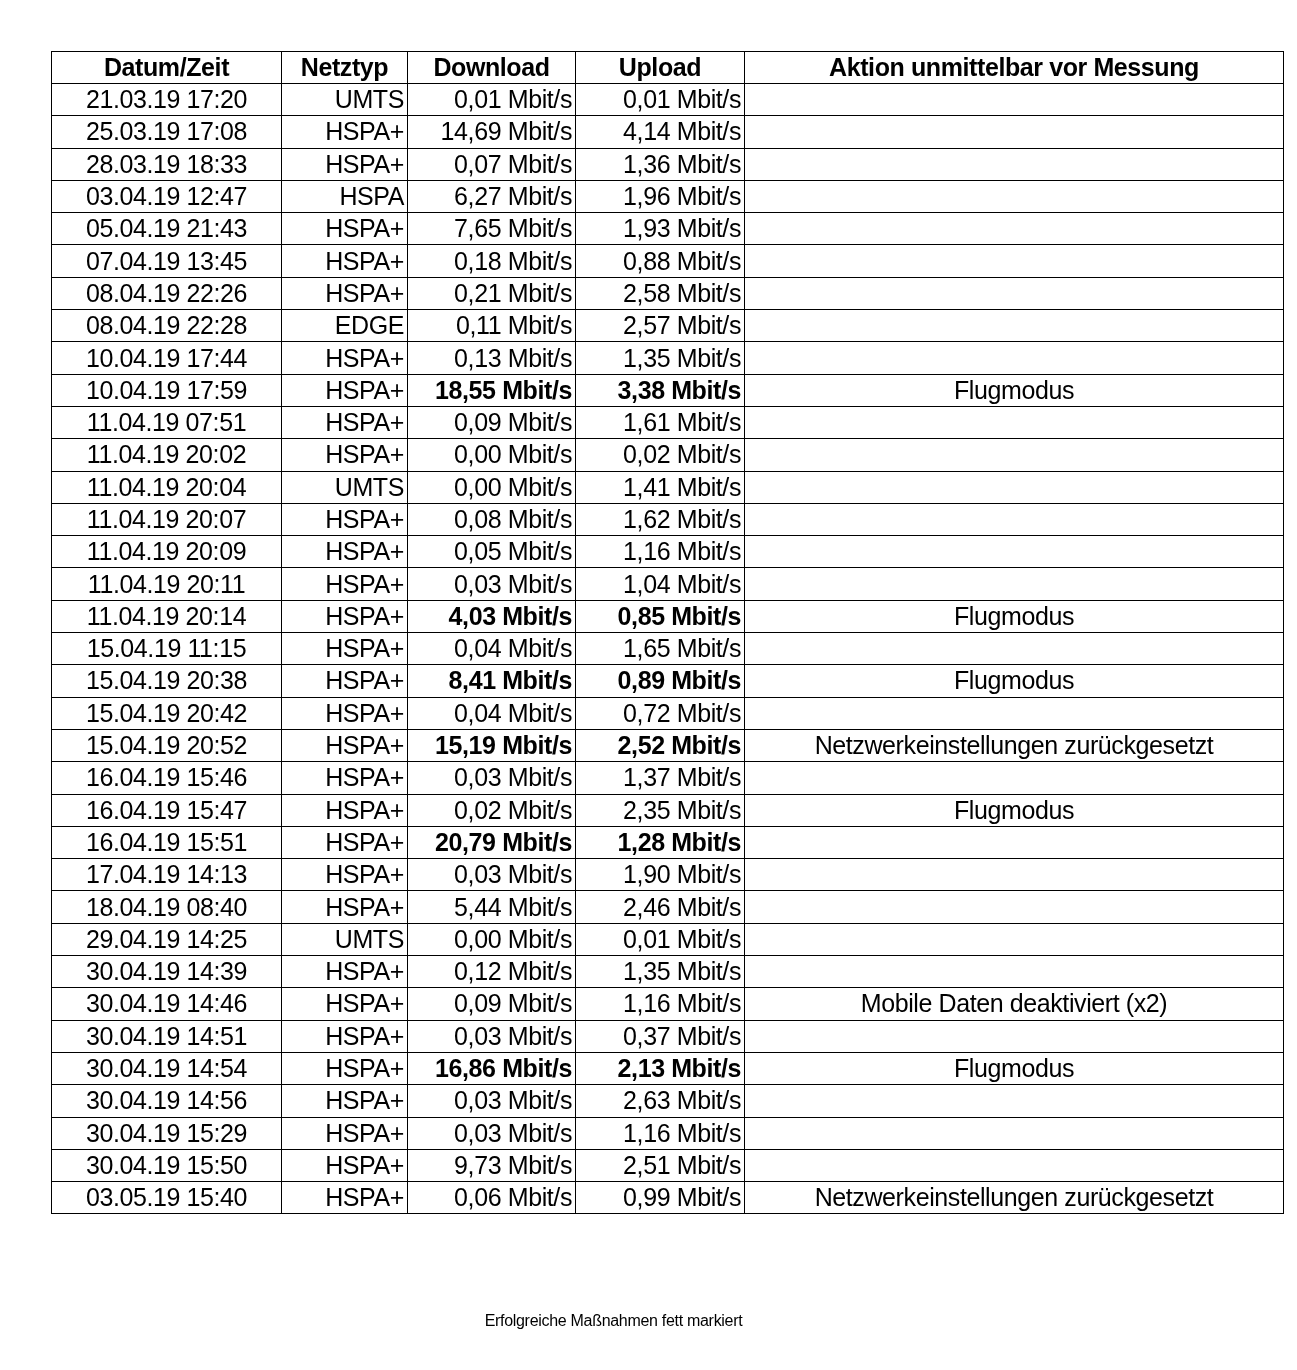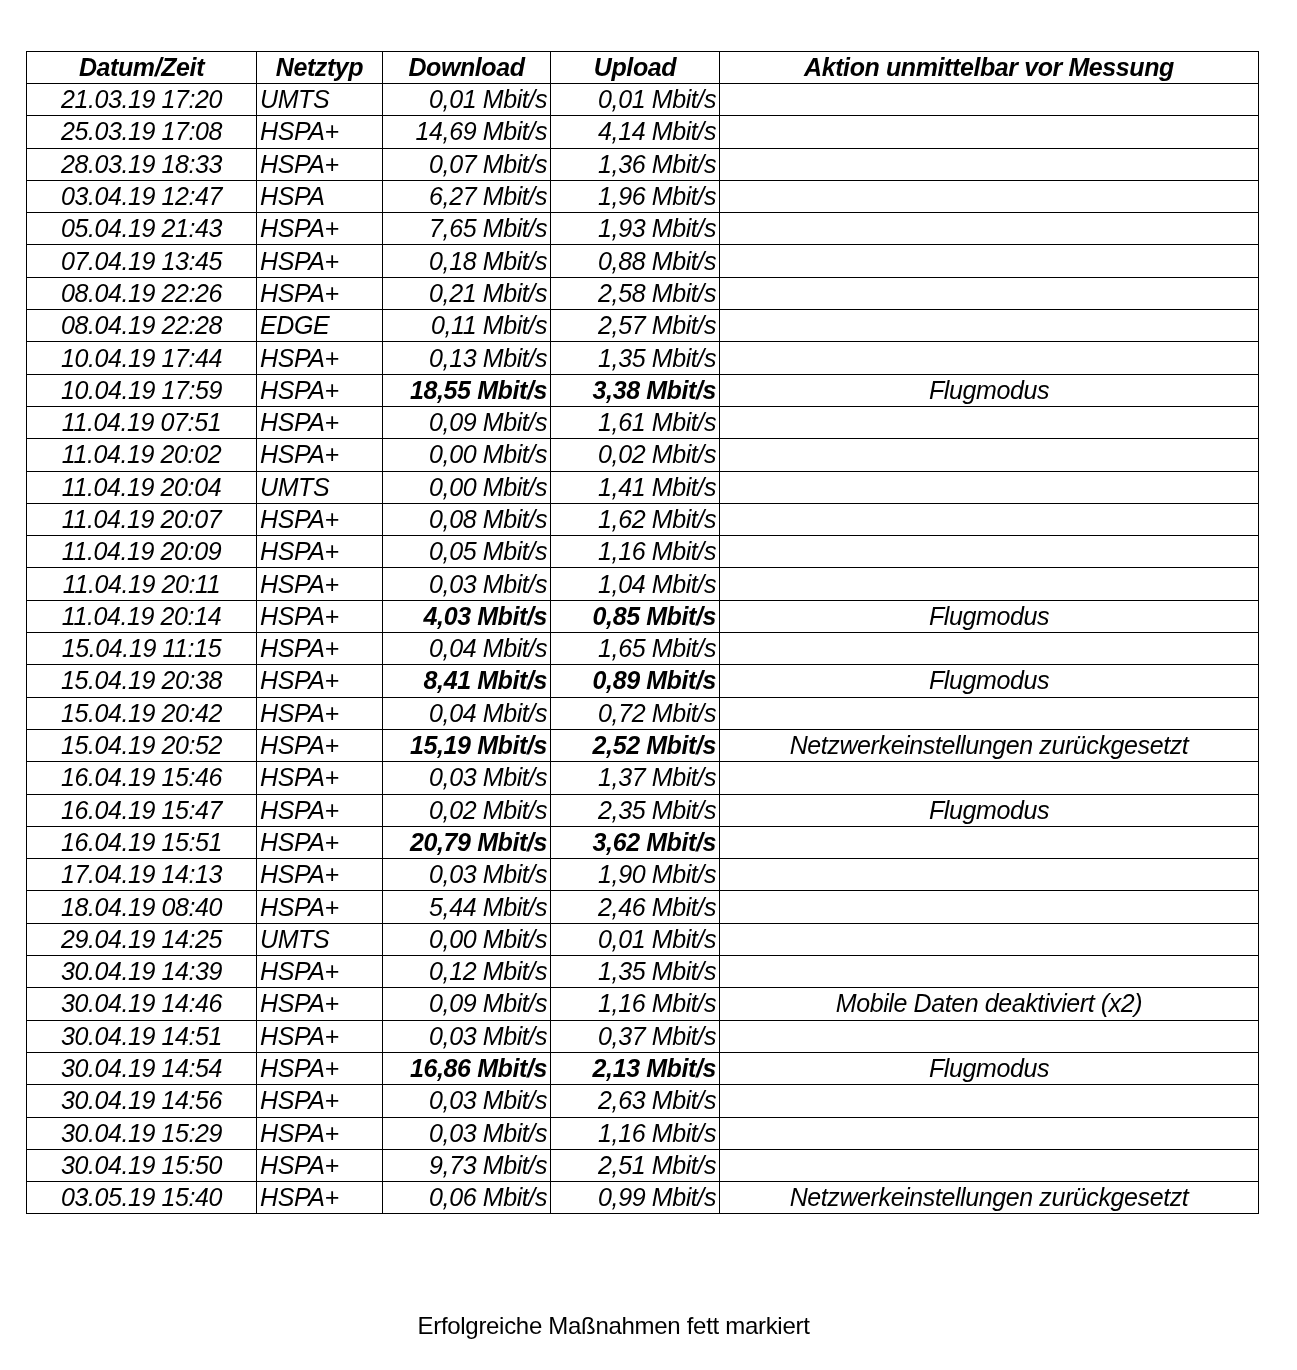--- a/index.html
+++ b/index.html
@@ -9,24 +9,23 @@
     }
     body {
       width: 1297px;
       height: 1370px;
       position: relative;
       font-family: "Liberation Sans", sans-serif;
       color: #000000;
     }
     .sheet {
       position: absolute;
-      left: 26px;
+      left: 51px;
       top: 51px;
       width: 1232px;
-      font-style: italic;
     }
     table.measure {
       border-collapse: collapse;
       table-layout: fixed;
       width: 1232px;
     }
     table.measure col.c-date { width: 230px; }
     table.measure col.c-net { width: 126px; }
     table.measure col.c-down { width: 168px; }
     table.measure col.c-up { width: 169px; }
@@ -41,31 +40,31 @@
       white-space: nowrap;
       overflow: hidden;
       letter-spacing: -0.4px;
     }
     table.measure th {
       font-weight: bold;
       text-align: center;
       height: 31px;
     }
     td.date { text-align: center; }
-    td.net { text-align: left; }
+    td.net { text-align: right; }
     td.down, td.up { text-align: right; padding-right: 2px; }
     td.action { text-align: center; }
     tr.success td.down, tr.success td.up { font-weight: bold; }
     .footnote {
       position: absolute;
       left: 0;
       width: 1227px;
       top: 1312px;
       text-align: center;
-      font-size: 24px;
+      font-size: 16px;
       letter-spacing: -0.3px;
     }
   </style>
 </head>
 <body>
 
 <div class="sheet">
   <table class="measure">
     <colgroup>
       <col class="c-date">
@@ -242,21 +241,21 @@
           <td class="date">16.04.19 15:47</td>
           <td class="net">HSPA+</td>
           <td class="down">0,02 Mbit/s</td>
           <td class="up">2,35 Mbit/s</td>
           <td class="action">Flugmodus</td>
         </tr>
         <tr class="success">
           <td class="date">16.04.19 15:51</td>
           <td class="net">HSPA+</td>
           <td class="down">20,79 Mbit/s</td>
-          <td class="up">3,62 Mbit/s</td>
+          <td class="up">1,28 Mbit/s</td>
           <td class="action"></td>
         </tr>
         <tr>
           <td class="date">17.04.19 14:13</td>
           <td class="net">HSPA+</td>
           <td class="down">0,03 Mbit/s</td>
           <td class="up">1,90 Mbit/s</td>
           <td class="action"></td>
         </tr>
         <tr>

